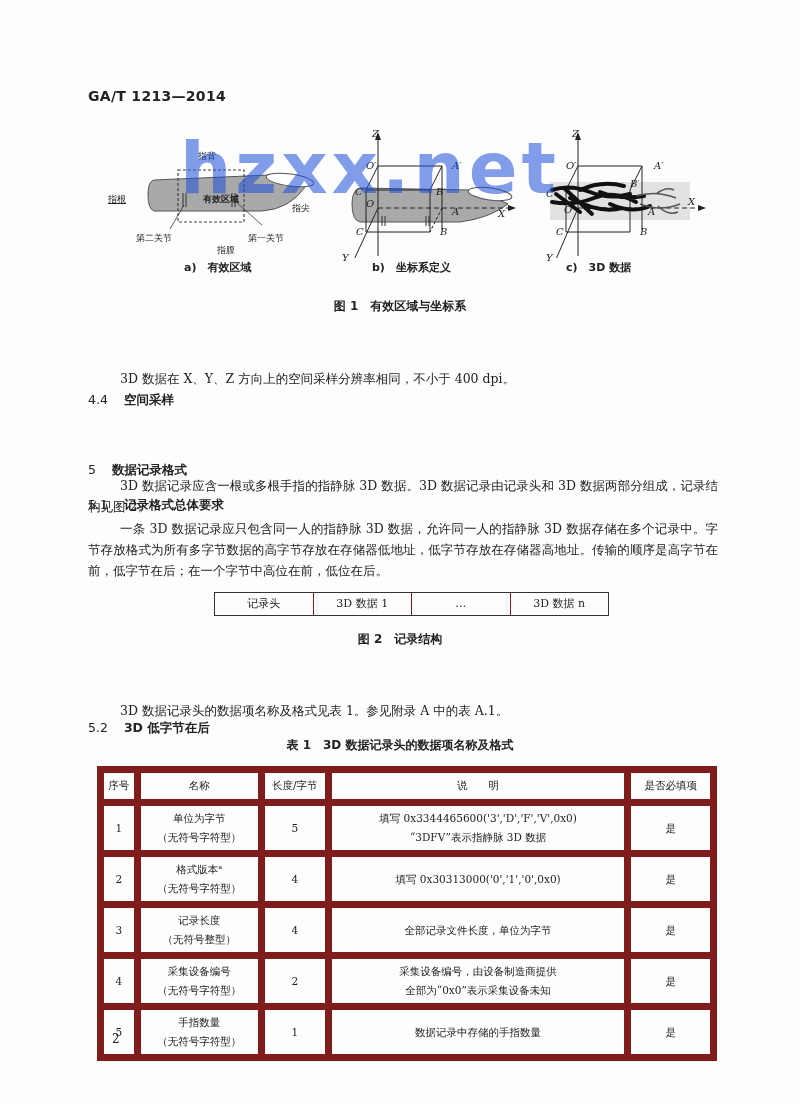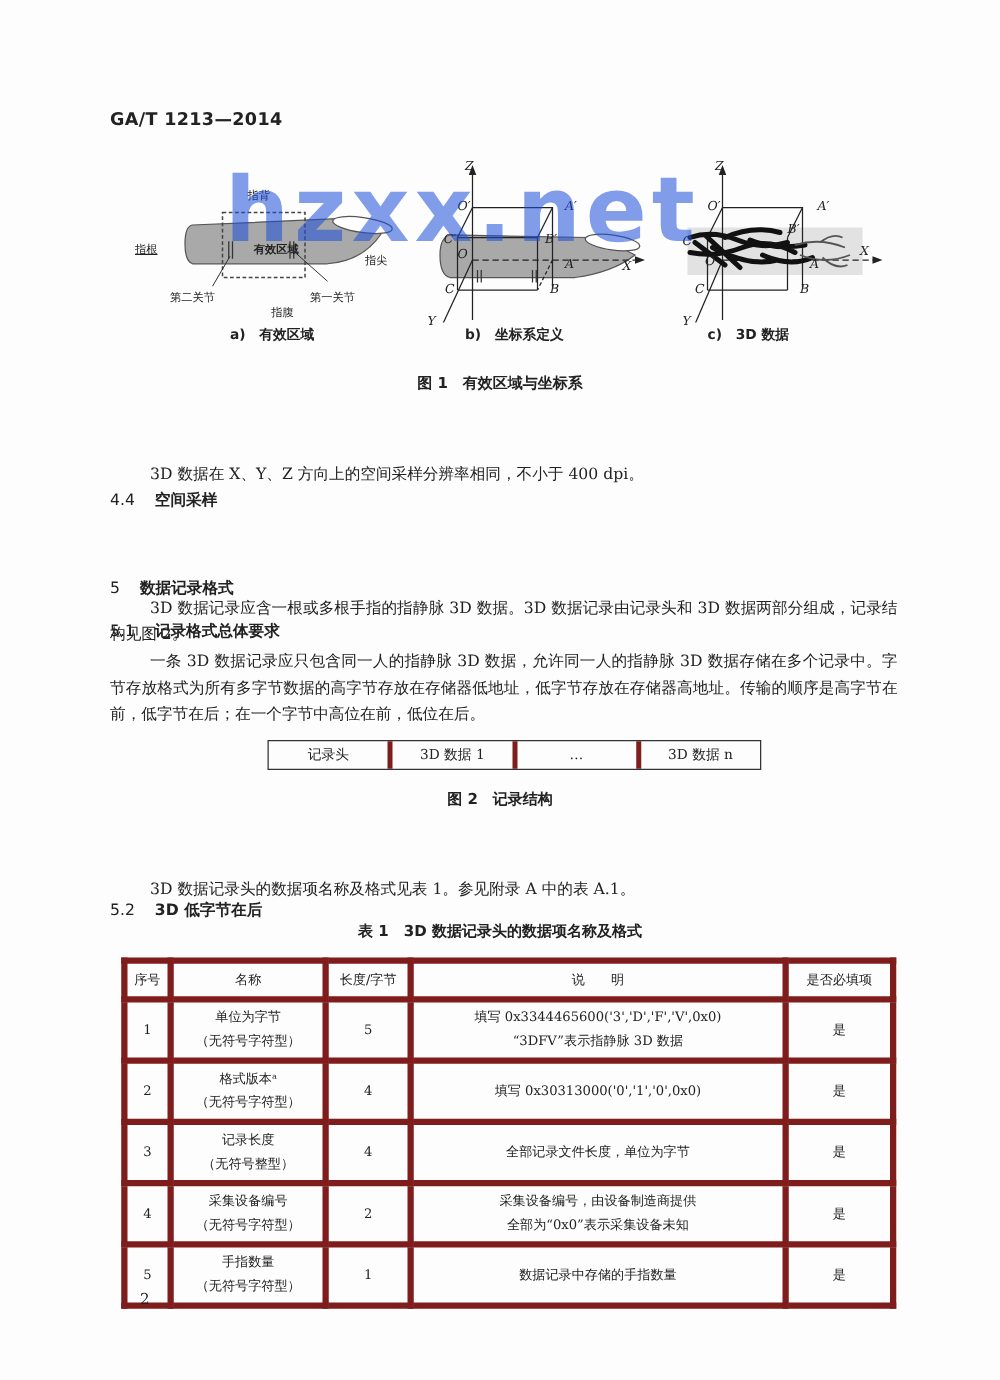--- a/index.html
+++ b/index.html
@@ -11,24 +11,24 @@
   .std-code { left:88px; top:88px; font-family:"DejaVu Sans","Liberation Sans",sans-serif; font-weight:bold; font-size:14px; letter-spacing:0.3px; color:#222; }
   .watermark { left:180px; top:128px; font-family:"DejaVu Sans","Liberation Sans",sans-serif; font-weight:bold; font-size:72px; color:#1d4ed8; opacity:0.55; letter-spacing:4px; line-height:80px; z-index:5; pointer-events:none; }
   .fig-sub { font-size:11px; font-weight:bold; font-family:"DejaVu Sans","Liberation Sans",sans-serif; }
   .lbl { font-size:9px; font-family:"DejaVu Sans","Liberation Sans",sans-serif; color:#222; }
   .axl { font-size:10px; font-style:italic; font-family:"DejaVu Serif","Liberation Serif",serif; color:#222; }
   .caption { font-family:"DejaVu Sans","Liberation Sans",sans-serif; font-weight:bold; font-size:12px; text-align:center; left:0; width:800px; }
   .heading { font-family:"DejaVu Sans","Liberation Sans",sans-serif; font-weight:bold; font-size:12.5px; left:88px; }
   .heading .num { display:inline-block; margin-right:16px; font-weight:normal;margin-top:48px; }
   .para { left:88px; width:630px; font-size:12.5px; line-height:21px; text-indent:32px; text-align:justify; }
   .rec-struct { left:214px; top:592px; width:393px; height:22px; border:1.5px solid #333; display:flex; }
-  .rec-struct .cell { flex:1; border-right:4px solid #7f1d1d; font-size:11px; text-align:center; line-height:22px; }
+  .rec-struct .cell { flex:1; border-right:1px solid #7f1d1d; font-size:11px; text-align:center; line-height:22px; }
   .rec-struct .cell:last-child { border-right:none; }
   table.t1 { position:absolute; left:97px; top:766px; width:620px; border-collapse:collapse; font-size:10.5px; border:1.5px solid #333; }
-  table.t1 th, table.t1 td { border:5px solid #7f1d1d; text-align:center; vertical-align:middle; padding:0 2px; }
+  table.t1 th, table.t1 td { border:7px solid #7f1d1d; text-align:center; vertical-align:middle; padding:0 2px; }
   table.t1 th { height:26px; font-weight:normal; font-family:"DejaVu Sans","Liberation Sans",sans-serif; }
   table.t1 td { height:44px; line-height:19px; }
   .page-num { left:112px; top:1032px; font-size:12px; }
 </style>
 </head>
 <body>
 
 <div class="abs std-code">GA/T 1213—2014</div>
 
 <div class="abs" style="left:0;top:120px;width:800px;height:170px;">

